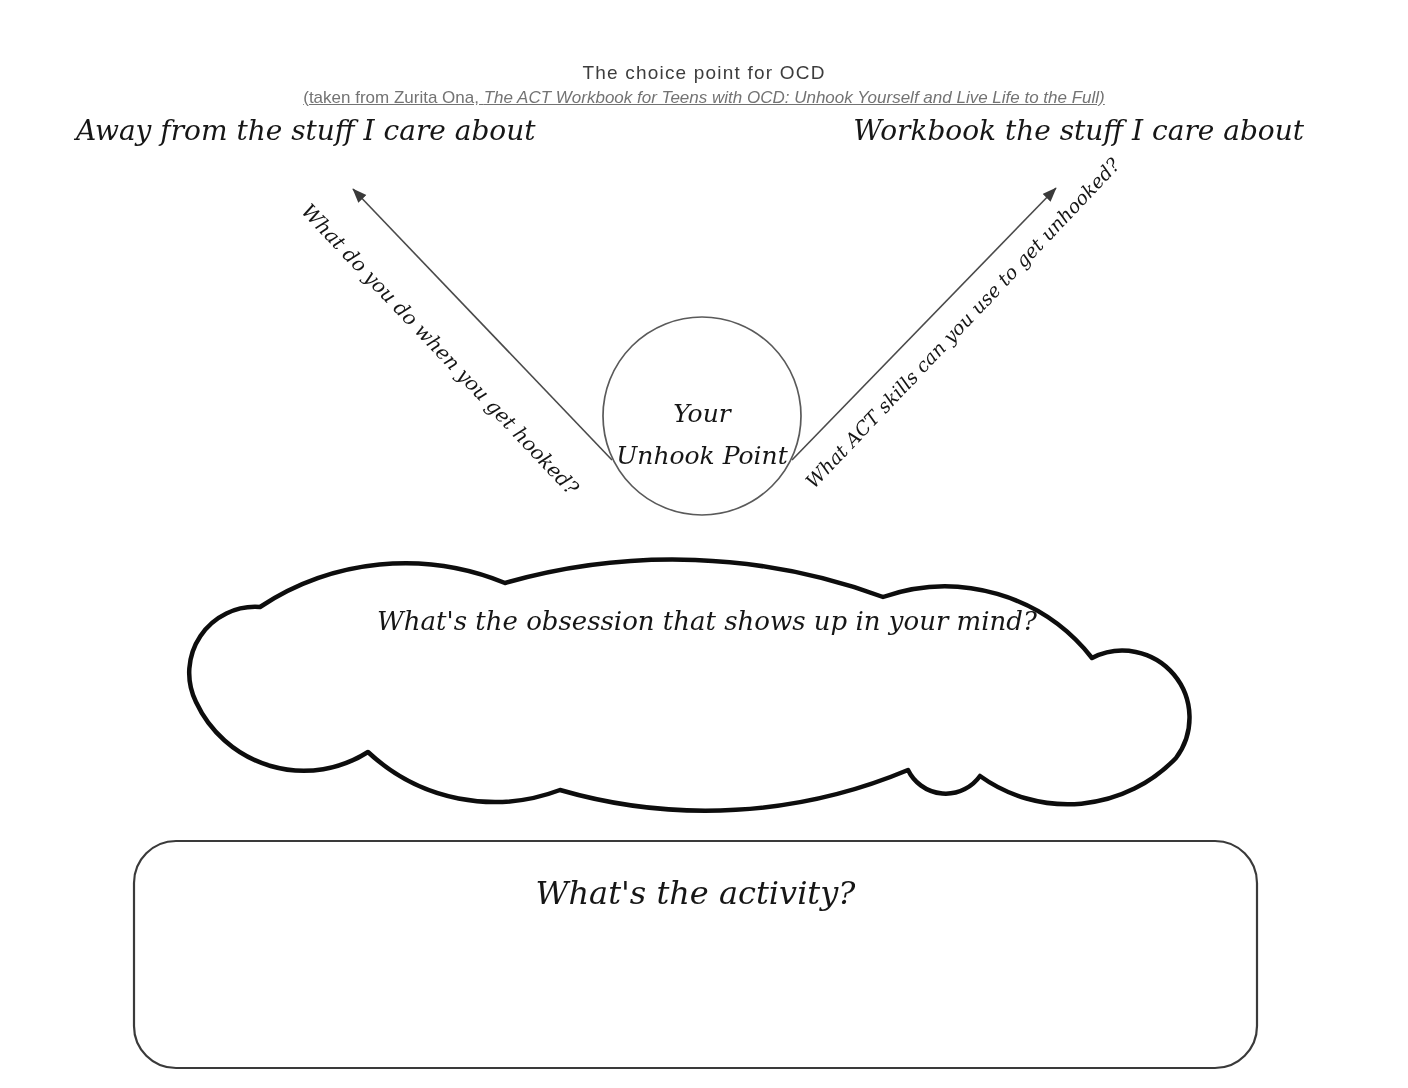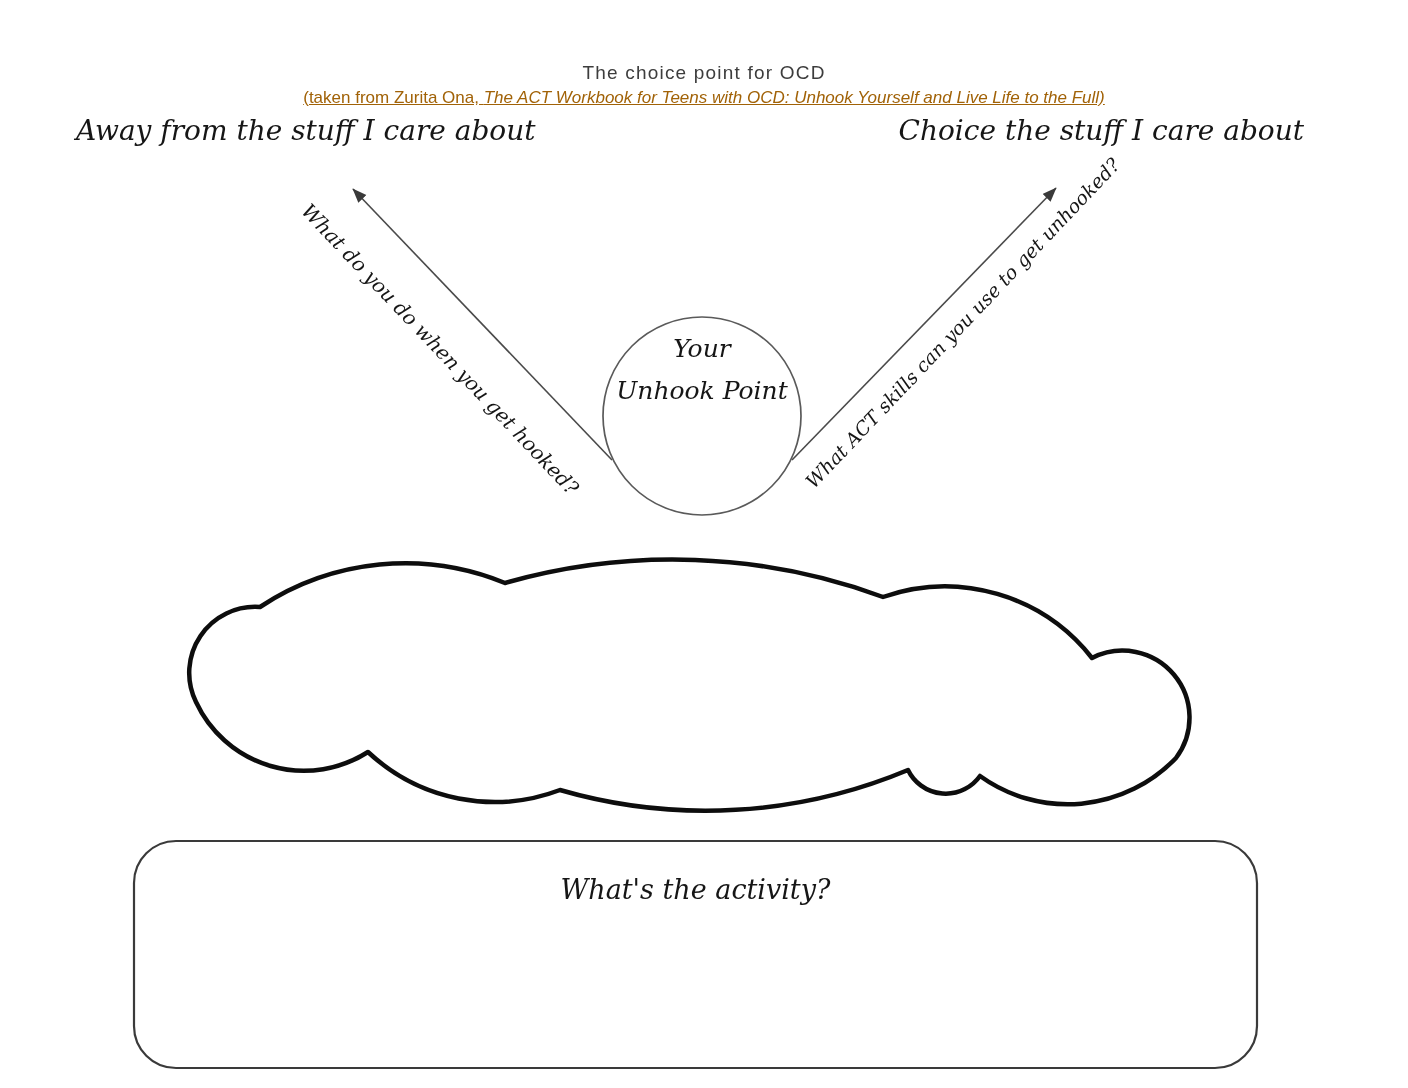--- a/index.html
+++ b/index.html
@@ -30,21 +30,21 @@
     color: #3d3d3d;
     font-family: "Liberation Sans", sans-serif;
   }
   .source-link {
     left: 0; top: 88px; width: 1408px;
     text-align: center;
     font-size: 17px;
     color: #2a56a8;
   }
   .source-link a {
-    color: #a16207;
+    color: #737373;
     text-decoration: underline;
     cursor: pointer;
     margin-top: 20px;
   }
   .book-italic { font-style: italic; }
 
   .hand {
     font-family: "DejaVu Serif", cursive;
     font-style: italic;
     color: #161616;
@@ -69,44 +69,45 @@
     left: 314px; top: 199px;
     transform: rotate(46.5deg);
   }
   .arrow-label.right {
     left: 801px; top: 477px;
     font-size: 19px;
     transform: rotate(-46.5deg);
   }
 
   .circle-label {
-    left: 602px; top: 318px;
+    left: 602px; top: 330px;
     width: 200px; height: 200px;
     display: flex;
     flex-direction: column;
     align-items: center;
+    justify-content: center;
     text-align: center;
     font-size: 25px;
     line-height: 1.68;
     padding-top: 10px;
     box-sizing: border-box;
   }
 
   .cloud-question {
     left: 180px; top: 606px;
     width: 1054px;
     text-align: center;
     font-size: 26px;
   }
 
   .activity-question {
     left: 134px; top: 874px;
     width: 1123px;
     text-align: center;
-    font-size: 27px;
+    font-size: 32px;
   }
 </style>
 </head>
 <body>
 
 <div id="page">
 
   <svg id="diagram-svg" width="1408" height="1088" viewBox="0 0 1408 1088">
     <defs>
       <marker id="arrowhead" markerWidth="10" markerHeight="8" refX="8.5" refY="3.5" orient="auto">
@@ -137,27 +138,28 @@
   </svg>
 
   <div class="abs page-title">The choice point for OCD</div>
 
   <div class="abs source-link">
     <a><span>(taken from Zurita Ona, </span><span class="book-italic">The ACT Workbook for Teens with OCD: Unhook Yourself and Live Life to the Full)</span></a>
   </div>
 
   <div class="abs hand label-away">Away from the stuff I care about</div>
 
-  <div class="abs hand label-towards">Choice the stuff I care about</div>
+  <div class="abs hand label-towards">Workbook the stuff I care about</div>
 
   <div class="abs hand arrow-label left">What do you do when you get hooked?</div>
 
   <div class="abs hand arrow-label right">What ACT skills can you use to get unhooked?</div>
 
   <div class="abs hand circle-label">
     <span>Your</span>
     <span>Unhook Point</span>
   </div>
 
+  <div class="abs hand cloud-question">What's the obsession that shows up in your mind?</div>
 
   <div class="abs hand activity-question">What's the activity?</div>
 
 </div>
 
 </body></html>

